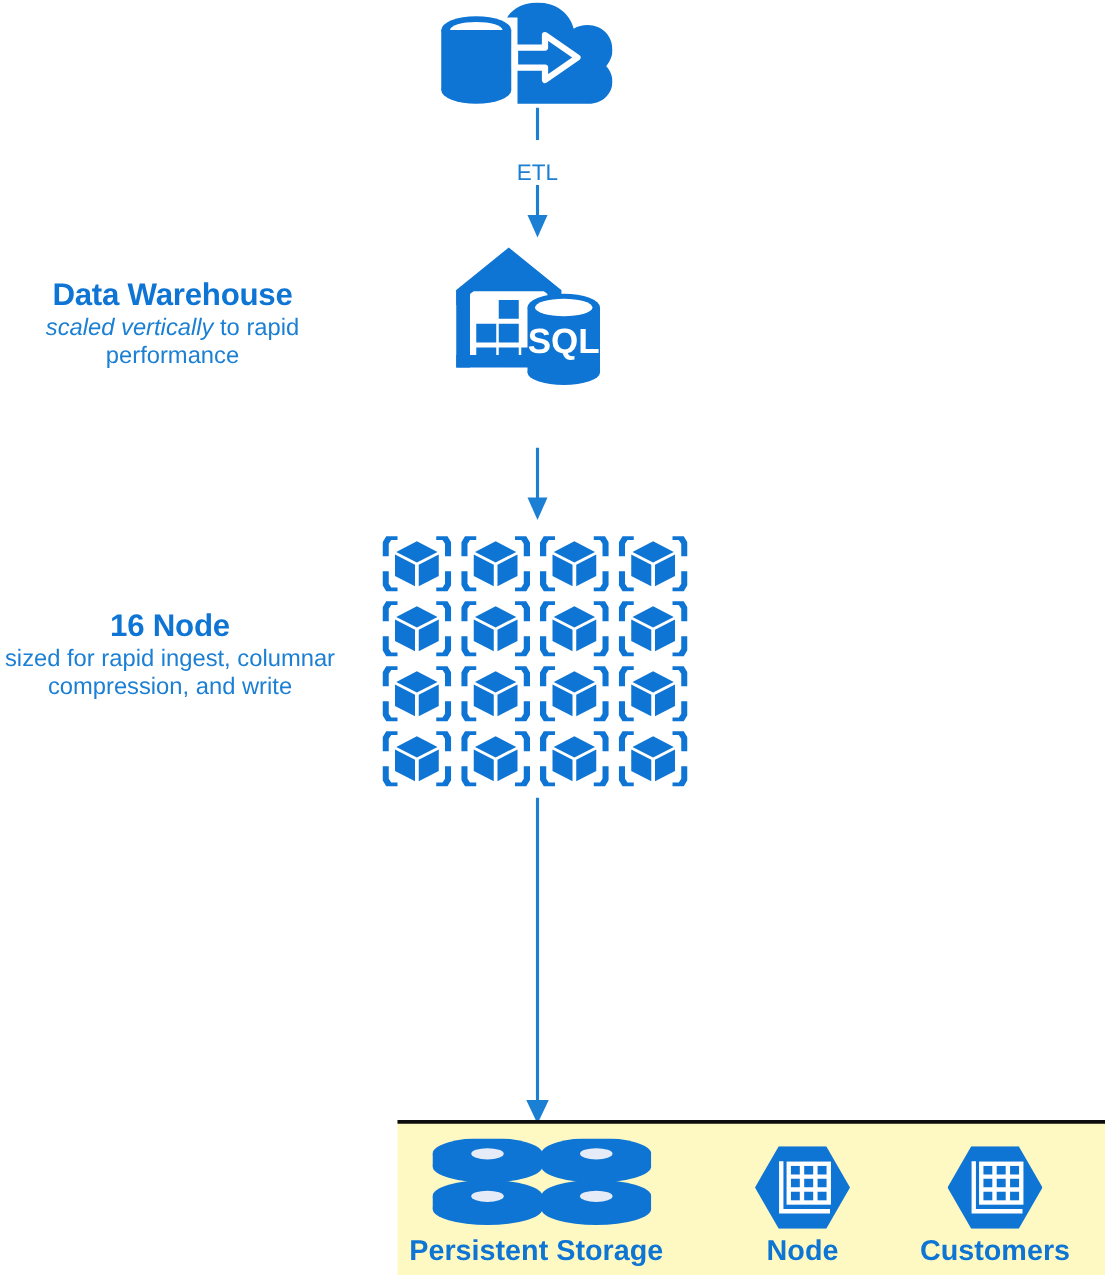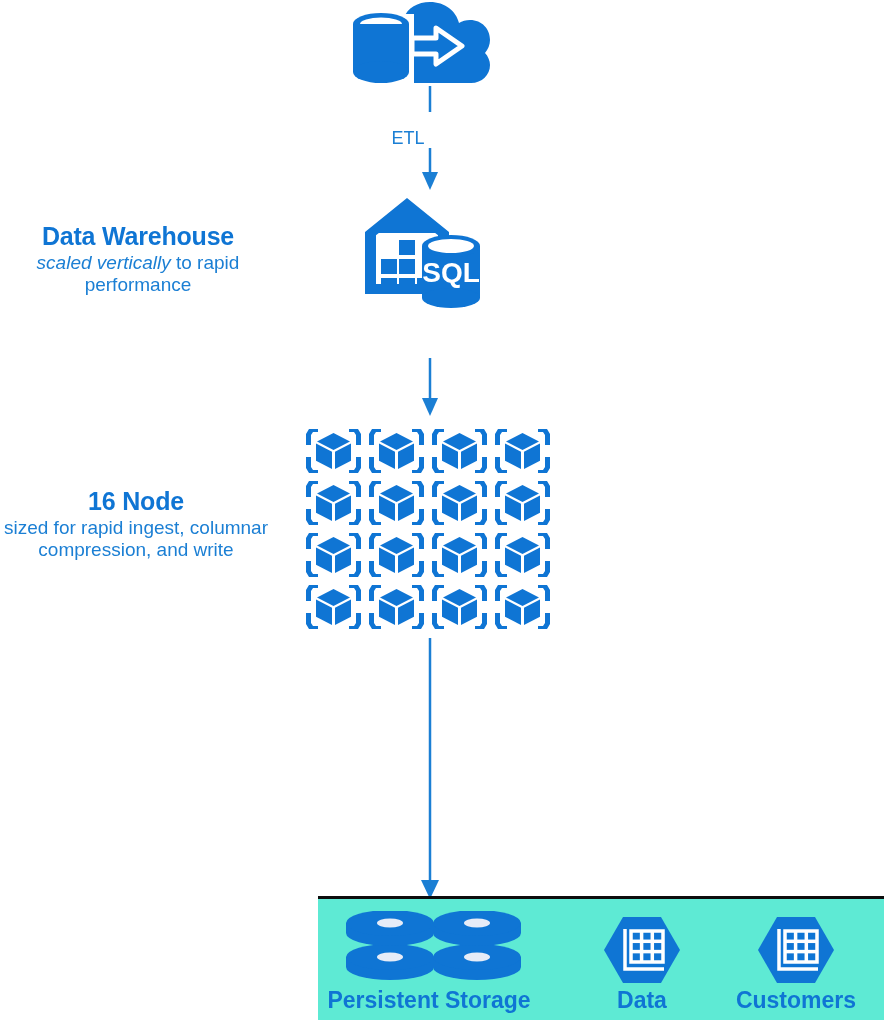--- a/index.html
+++ b/index.html
@@ -54,21 +54,21 @@
   }
   .etl-text {
     font-size: 18px;
     color: #1b7fd4;
     text-align: center;
     white-space: nowrap;
   }
 
   
   #bottom-panel {
-    background: #5eead4;
+    background: #fef9c3;
     border-top: 3px solid #0d0d0d;
     box-sizing: border-box;
   }
   .panel-label {
     font-weight: bold;
     font-size: 23px;
     color: #0f75d4;
     white-space: nowrap;
     text-align: center;
   }
@@ -110,21 +110,21 @@
     </svg>
   </div>
 
   <div class="abs" style="left:414px; top:86px;">
     <svg width="32" height="106" viewBox="0 0 32 106" xmlns="http://www.w3.org/2000/svg">
       <line x1="16" y1="0" x2="16" y2="26" stroke="#1b7fd4" stroke-width="2.5"></line>
       <line x1="16" y1="62" x2="16" y2="92" stroke="#1b7fd4" stroke-width="2.5"></line>
       <polygon points="16,104 8,86 24,86" fill="#1b7fd4"></polygon>
     </svg>
   </div>
-  <div class="abs etl-text" style="left:372px; top:128px; width:72px;">ETL</div>
+  <div class="abs etl-text" style="left:394px; top:128px; width:72px;">ETL</div>
 
   <div class="abs label-group" style="left:-12px; top:222px; width:300px;">
     <div class="label-title">Data Warehouse</div>
     <div class="label-sub">
       <span class="em">scaled vertically</span><span> to rapid</span>
     </div>
     <div class="label-sub">performance</div>
   </div>
 
   <div class="abs" style="left:357px; top:196px;text-decoration:underline;">
@@ -422,21 +422,21 @@
         <g stroke="#ffffff" stroke-width="3.5" fill="none">
           <path d="M21 12 L21 52 L60 52"></path>
           <rect x="27" y="14" width="32" height="31"></rect>
           <line x1="27" y1="24.3" x2="59" y2="24.3"></line>
           <line x1="27" y1="34.6" x2="59" y2="34.6"></line>
           <line x1="37.6" y1="14" x2="37.6" y2="45"></line>
           <line x1="48.3" y1="14" x2="48.3" y2="45"></line>
         </g>
       </svg>
     </div>
-    <div class="abs panel-label" style="left:256px; top:88px; width:136px;">Data</div>
+    <div class="abs panel-label" style="left:256px; top:88px; width:136px;">Node</div>
 
     <div class="abs" style="left:440px; top:18px;">
       <svg width="76" height="66" viewBox="0 0 76 66" xmlns="http://www.w3.org/2000/svg">
         <polygon points="19,0 57,0 76,33 57,66 19,66 0,33" fill="#0f75d4"></polygon>
         <g stroke="#ffffff" stroke-width="3.5" fill="none">
           <path d="M21 12 L21 52 L60 52"></path>
           <rect x="27" y="14" width="32" height="31"></rect>
           <line x1="27" y1="24.3" x2="59" y2="24.3"></line>
           <line x1="27" y1="34.6" x2="59" y2="34.6"></line>
           <line x1="37.6" y1="14" x2="37.6" y2="45"></line>

